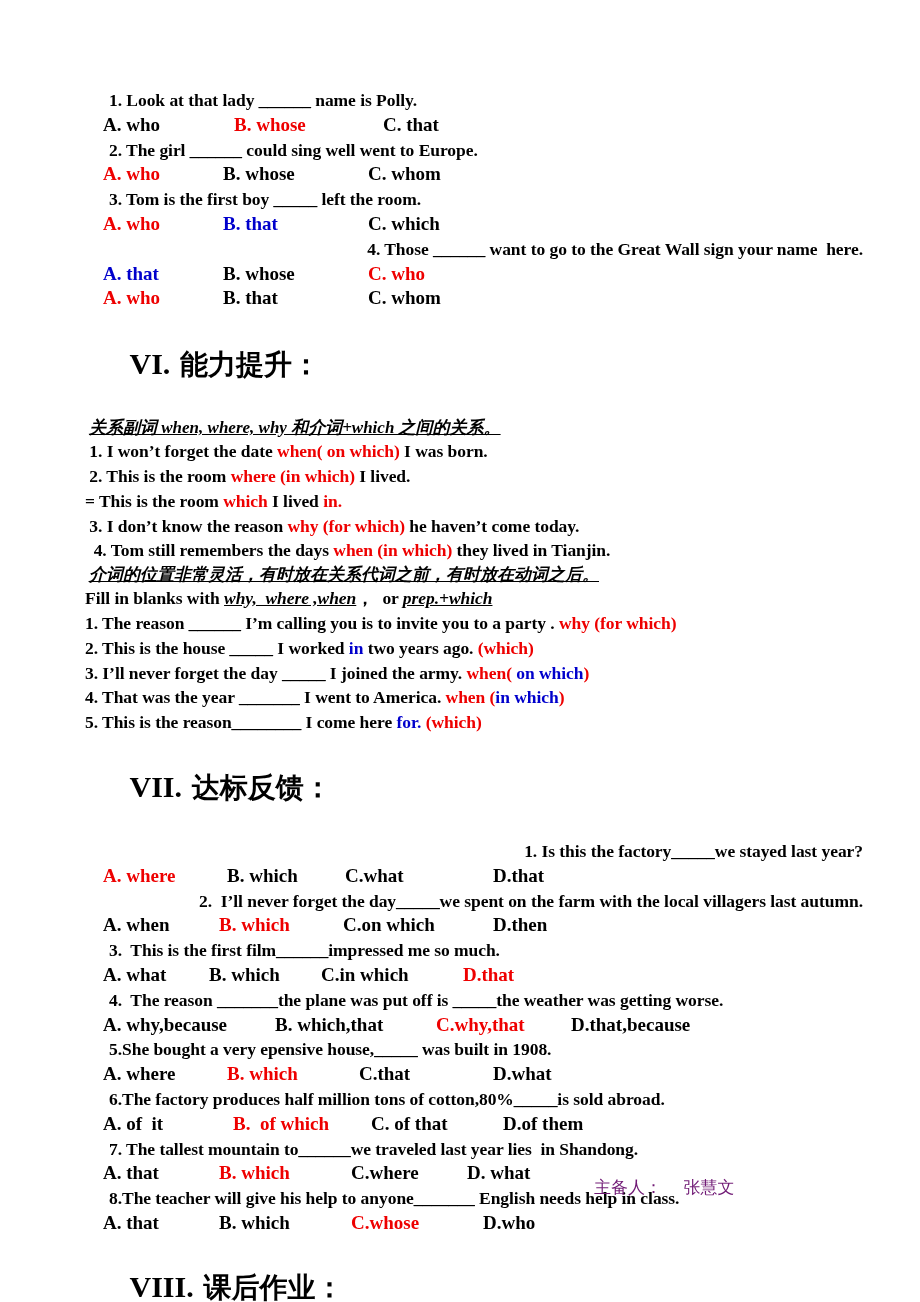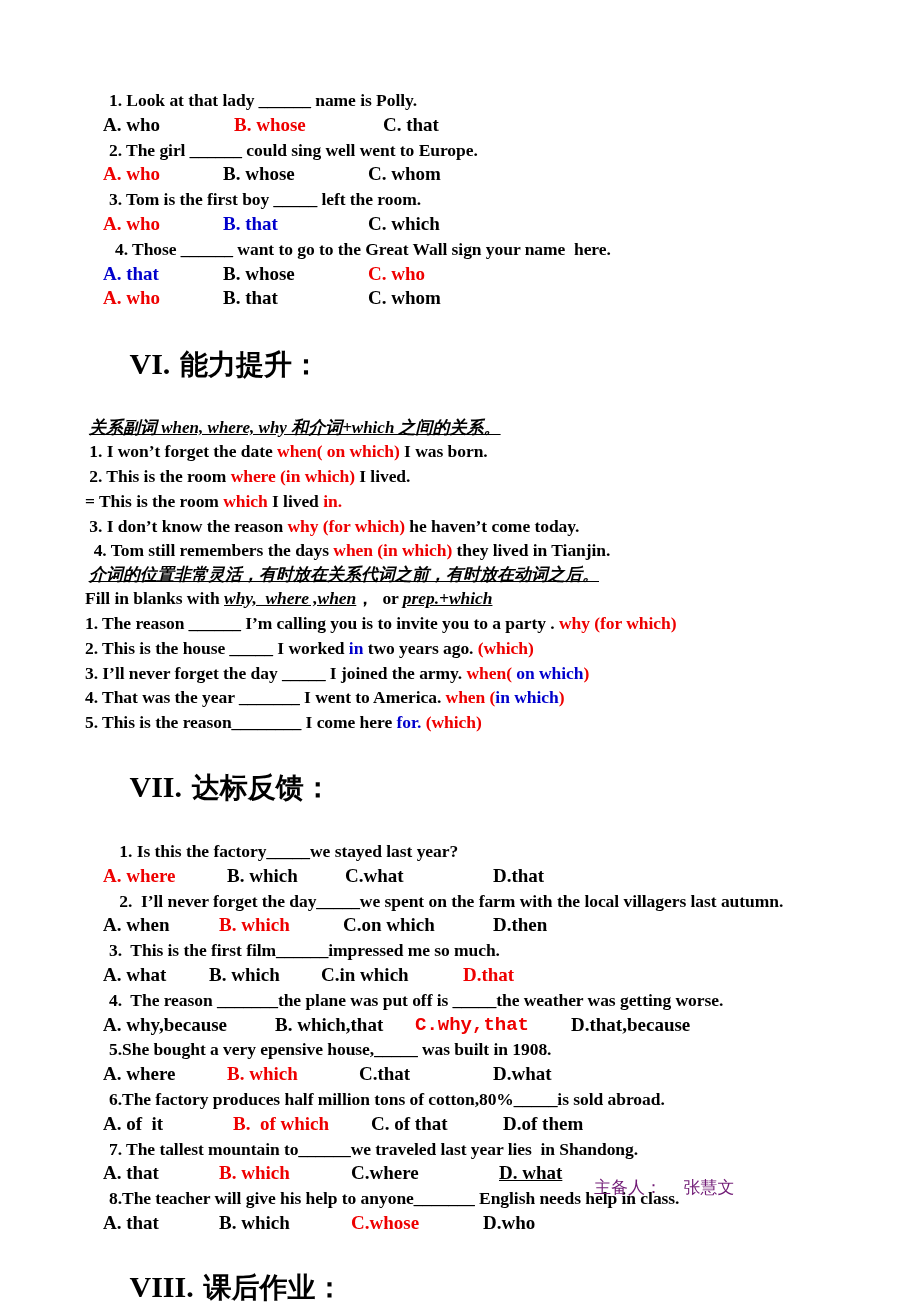--- a/index.html
+++ b/index.html
@@ -28,21 +28,21 @@
     width: 760px;
   }
   .ln {
     font-weight: bold;
     font-size: 17.5px;
     line-height: 24.8px;
     white-space: pre-wrap;
     letter-spacing: -0.05px;
   }
   .ln.ind1 { padding-left: 6px; }
-  .ln.ind2 { padding-left: 12px; }
+  .ln.ind2 { padding-left: 12px; text-align: right; }
   .ln.neg2 { margin-left: -18px; }
   .red  { color: #ee0000; }
   .blue { color: #0000cc; }
   .blank { text-decoration: underline; }
   .opt-row {
     font-weight: bold;
     font-size: 19px;
     line-height: 24.8px;
     white-space: pre;
   }
@@ -139,27 +139,27 @@
     </div>
 
     <div id="sec-vii">
         <div class="ln ind2"><span> 1. Is this the factory</span><span class="blank">_____</span><span>we stayed last year?</span></div>
         <div class="opt-row ind1" style="position: relative; height: 24.8px;"><span class="red" style="position: absolute; left: 0px;">A. where</span><span class="" style="position: absolute; left: 124px;">B. which</span><span class="" style="position: absolute; left: 242px;">C.what</span><span class="" style="position: absolute; left: 390px;">D.that</span></div>
         <div class="ln ind2"><span> 2.  I’ll never forget the day</span><span class="blank">_____</span><span>we spent on the farm with the local villagers last autumn.</span></div>
         <div class="opt-row " style="position: relative; height: 24.8px;"><span class="" style="position: absolute; left: 0px;">A. when</span><span class="red" style="position: absolute; left: 116px;">B. which</span><span class="" style="position: absolute; left: 240px;">C.on which</span><span class="" style="position: absolute; left: 390px;">D.then</span></div>
         <div class="ln ind1"><span>3.  This is the first film</span><span class="blank">______</span><span>impressed me so much.</span></div>
         <div class="opt-row ind1" style="position: relative; height: 24.8px;"><span class="" style="position: absolute; left: 0px;">A. what</span><span class="" style="position: absolute; left: 106px;">B. which</span><span class="" style="position: absolute; left: 218px;">C.in which</span><span class="red" style="position: absolute; left: 360px;">D.that</span></div>
         <div class="ln ind1"><span>4.  The reason </span><span class="blank">_______</span><span>the plane was put off is </span><span class="blank">_____</span><span>the weather was getting worse.</span></div>
-        <div class="opt-row " style="position: relative; height: 24.8px;"><span class="" style="position: absolute; left: 0px;">A. why,because</span><span class="" style="position: absolute; left: 172px;">B. which,that</span><span class="red" style="position: absolute; left: 312px; font-family: Liberation Mono, monospace;">C.why,that</span><span class="" style="position: absolute; left: 468px;">D.that,because</span></div>
+        <div class="opt-row " style="position: relative; height: 24.8px;"><span class="" style="position: absolute; left: 0px;">A. why,because</span><span class="" style="position: absolute; left: 172px;">B. which,that</span><span class="red" style="position: absolute; left: 333px;">C.why,that</span><span class="" style="position: absolute; left: 468px;">D.that,because</span></div>
         <div class="ln ind1"><span>5.She bought a very epensive house,</span><span class="blank">_____</span><span> was built in 1908.</span></div>
         <div class="opt-row " style="position: relative; height: 24.8px;"><span class="" style="position: absolute; left: 0px;">A. where</span><span class="red" style="position: absolute; left: 124px;">B. which</span><span class="" style="position: absolute; left: 256px;">C.that</span><span class="" style="position: absolute; left: 390px;">D.what</span></div>
         <div class="ln ind1"><span>6.The factory produces half million tons of cotton,80%</span><span class="blank">_____</span><span>is sold abroad.</span></div>
         <div class="opt-row ind3" style="position: relative; height: 24.8px;"><span class="" style="position: absolute; left: 0px;">A. of  it</span><span class="red" style="position: absolute; left: 130px;">B.  of which</span><span class="" style="position: absolute; left: 268px;">C. of that</span><span class="" style="position: absolute; left: 400px;">D.of them</span></div>
         <div class="ln ind1"><span>7. The tallest mountain to</span><span class="blank">______</span><span>we traveled last year lies  in Shandong.</span></div>
-        <div class="opt-row " style="position: relative; height: 24.8px;"><span class="" style="position: absolute; left: 0px;">A. that</span><span class="red" style="position: absolute; left: 116px;">B. which</span><span class="" style="position: absolute; left: 248px;">C.where</span><span class="" style="position: absolute; left: 396px; text-decoration: underline;">D. what</span></div>
+        <div class="opt-row " style="position: relative; height: 24.8px;"><span class="" style="position: absolute; left: 0px;">A. that</span><span class="red" style="position: absolute; left: 116px;">B. which</span><span class="" style="position: absolute; left: 248px;">C.where</span><span class="" style="position: absolute; left: 364px;">D. what</span></div>
         <div class="ln ind1"><span>8.The teacher will give his help to anyone</span><span class="blank">_______</span><span> English needs help in class.</span></div>
         <div class="opt-row " style="position: relative; height: 24.8px;"><span class="" style="position: absolute; left: 0px;">A. that</span><span class="" style="position: absolute; left: 116px;">B. which</span><span class="red" style="position: absolute; left: 248px;">C.whose</span><span class="" style="position: absolute; left: 380px;">D.who</span></div>
       </div>
 
     <div class="heading sect-viii">
       <span>VIII.</span><span class="cjk"> 课后作业：</span>
     </div>
 
   </div>
 

